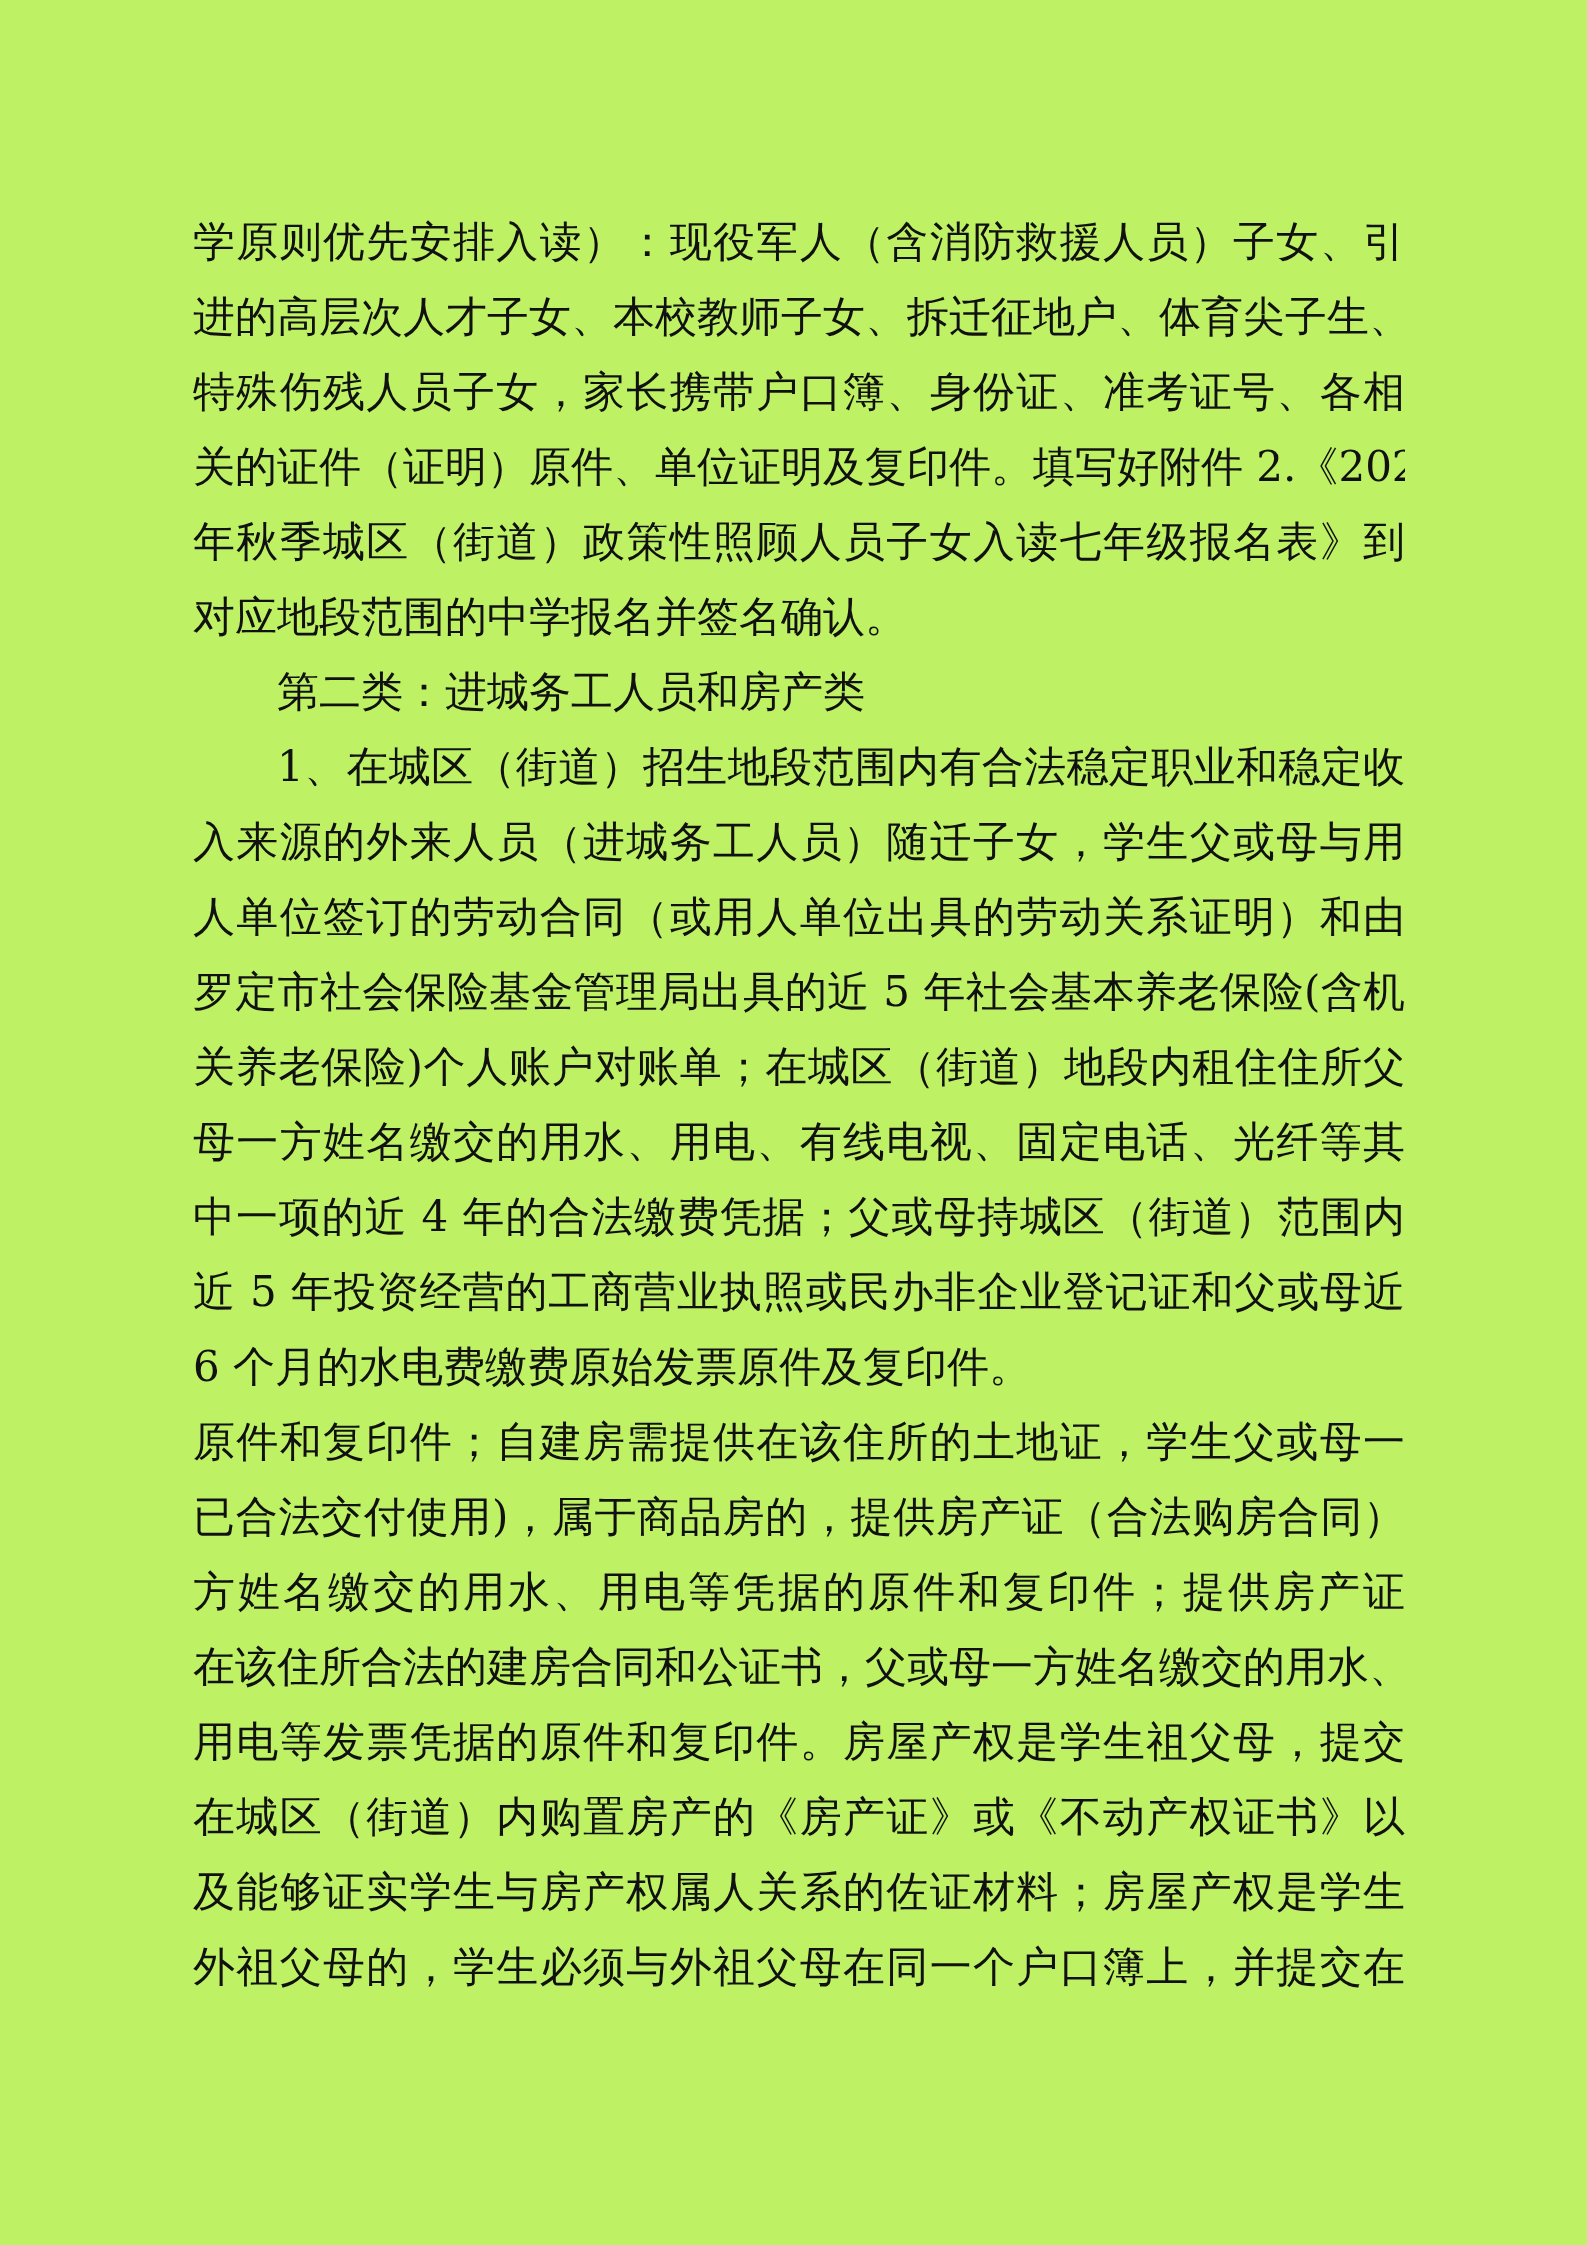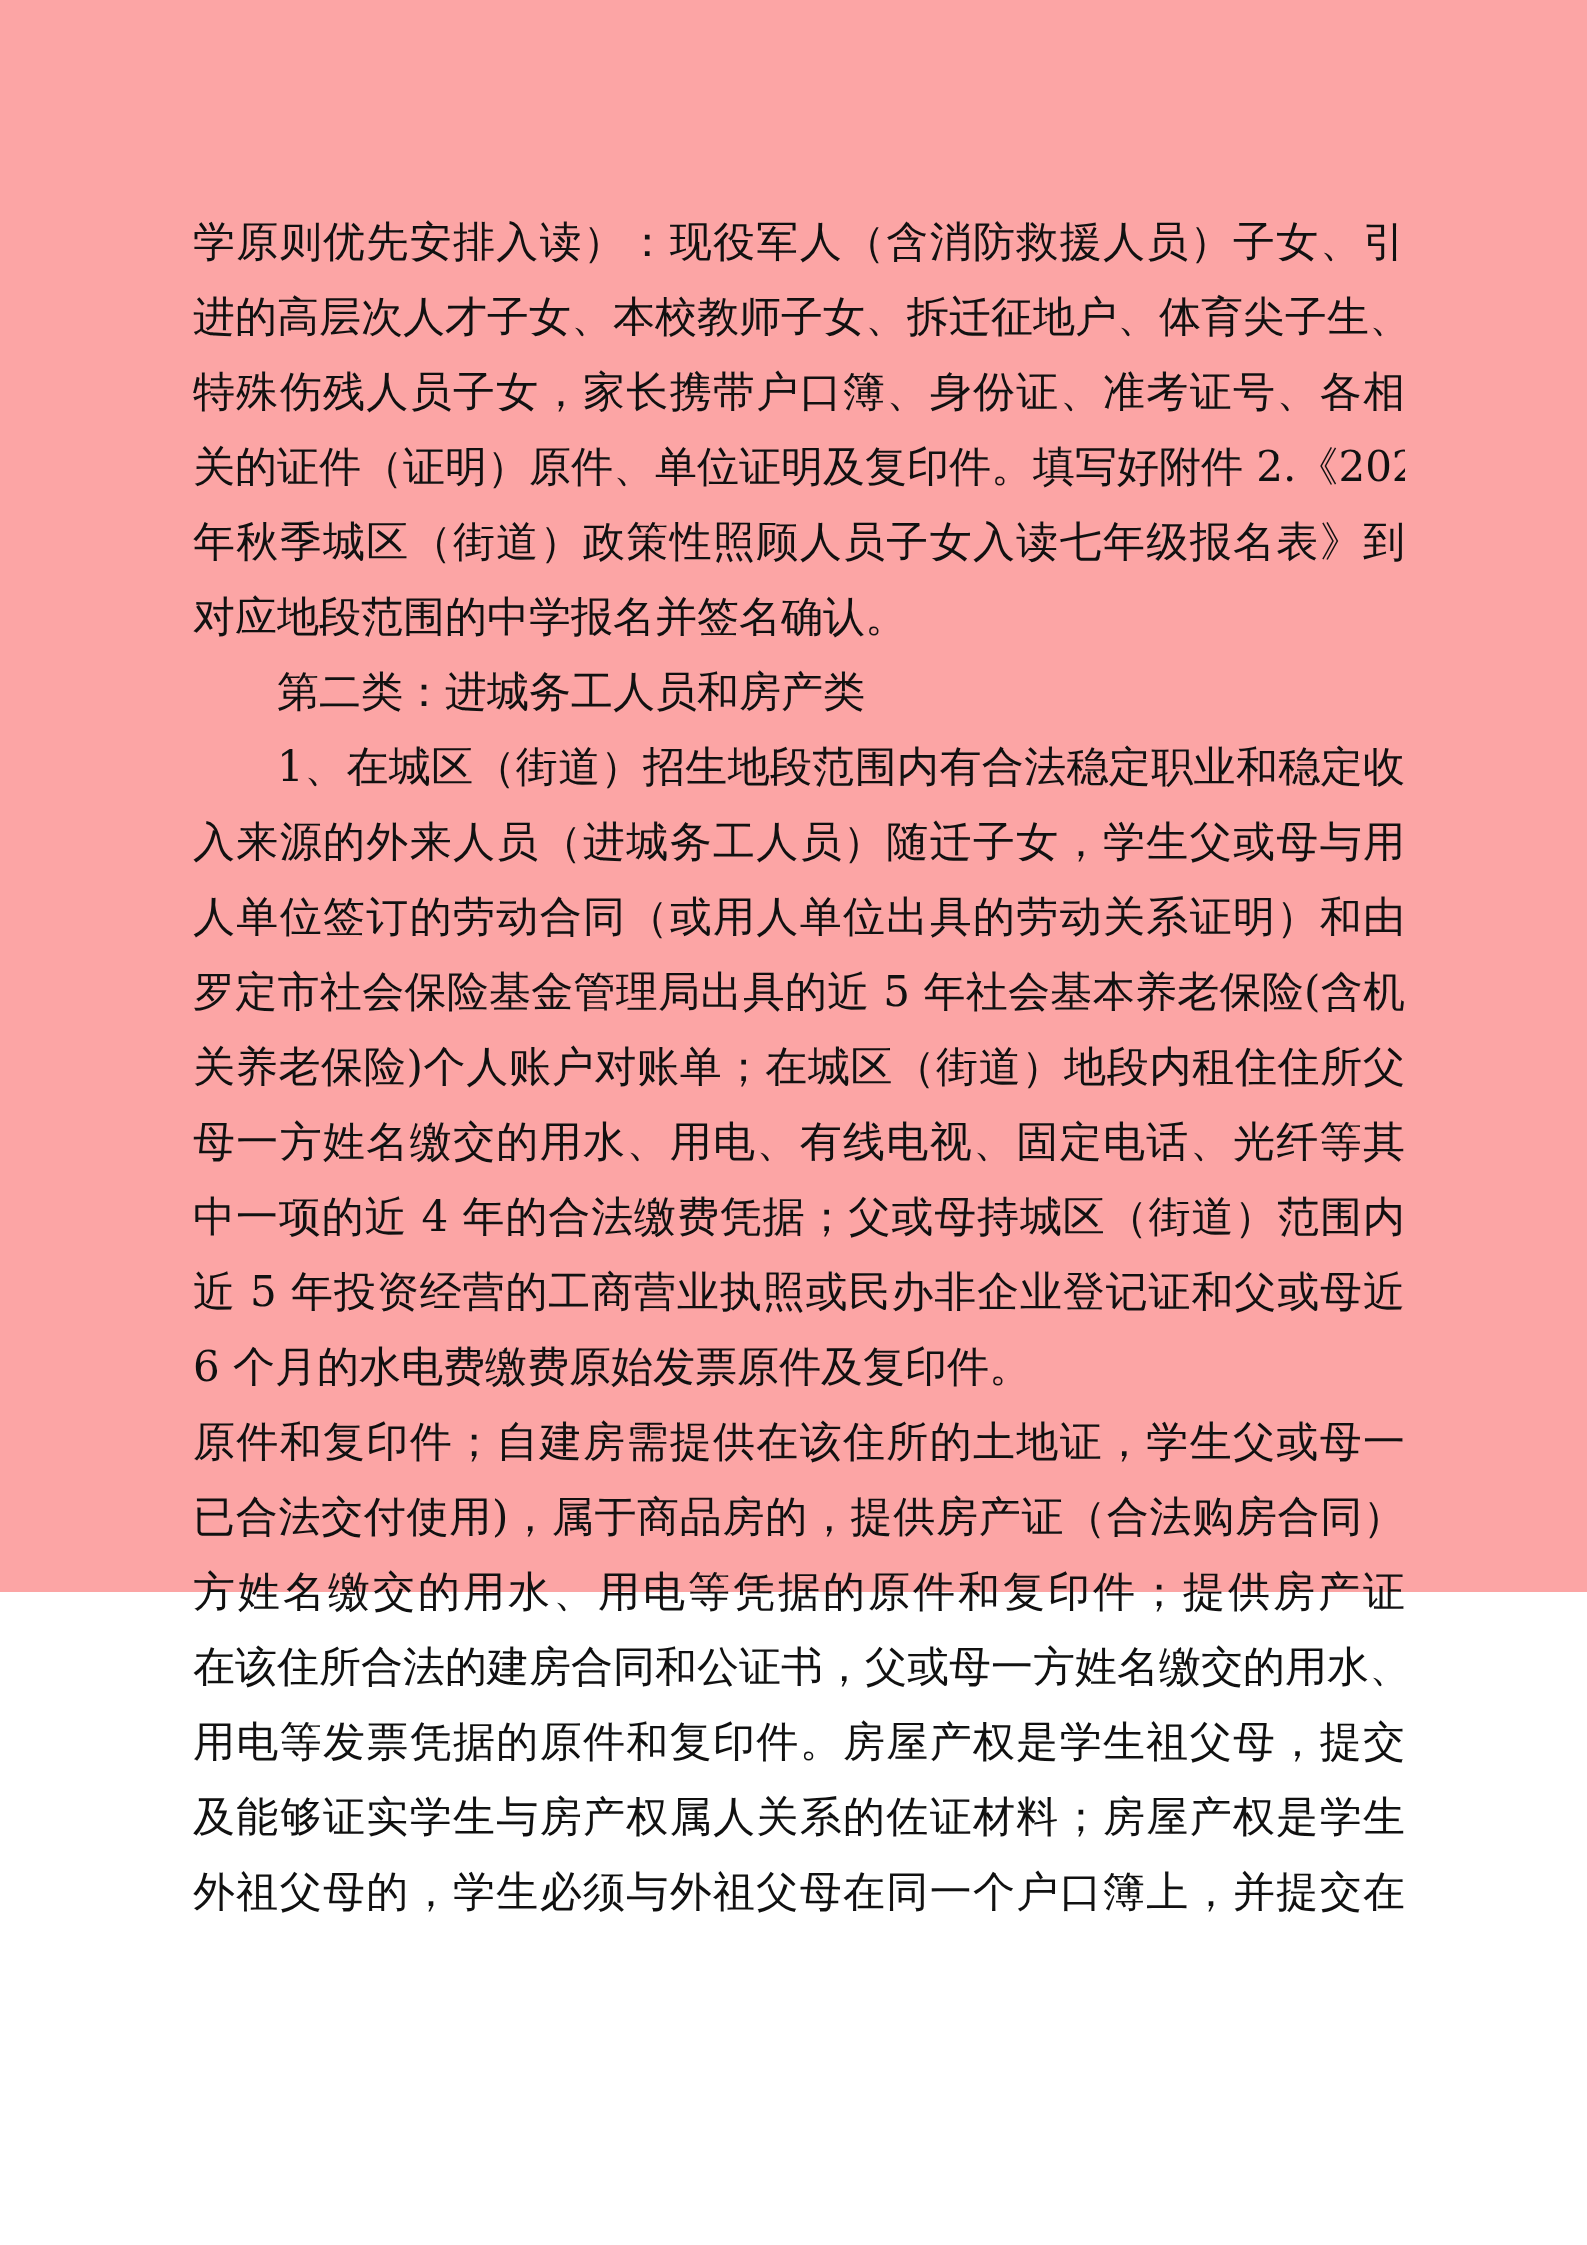--- a/index.html
+++ b/index.html
@@ -11,22 +11,22 @@
       width: 1587px;
       height: 2245px;
       position: relative;
       overflow: hidden;
     }
     .page {
       position: absolute;
       left: 0;
       top: 0;
       width: 1587px;
-      height: 1592px;
-      background: #fca5a5;
+      height: 2245px;
+      background: #bef264;
     }
     .text-block {
       position: absolute;
       left: 193px;
       top: 204px;
       width: 1212px;
       color: #111111;
       font-family: "DejaVu Serif", "Liberation Serif", serif;
       font-size: 42px;
     }
@@ -76,18 +76,19 @@
       <span class="line">近 5 年投资经营的工商营业执照或民办非企业登记证和父或母近</span>
       <span class="line last">6 个月的水电费缴费原始发票原件及复印件。</span>
     </div>
 
     <div>
       <span class="line">原件和复印件；自建房需提供在该住所的土地证，学生父或母一</span>
       <span class="line">已合法交付使用)，属于商品房的，提供房产证（合法购房合同）</span>
       <span class="line">方姓名缴交的用水、用电等凭据的原件和复印件；提供房产证</span>
       <span class="line">在该住所合法的建房合同和公证书，父或母一方姓名缴交的用水、</span>
       <span class="line">用电等发票凭据的原件和复印件。房屋产权是学生祖父母，提交</span>
+      <span class="line">在城区（街道）内购置房产的《房产证》或《不动产权证书》以</span>
       <span class="line">及能够证实学生与房产权属人关系的佐证材料；房屋产权是学生</span>
       <span class="line">外祖父母的，学生必须与外祖父母在同一个户口簿上，并提交在</span>
     </div>
 
   </div>
 </div>
 
 </body></html>

